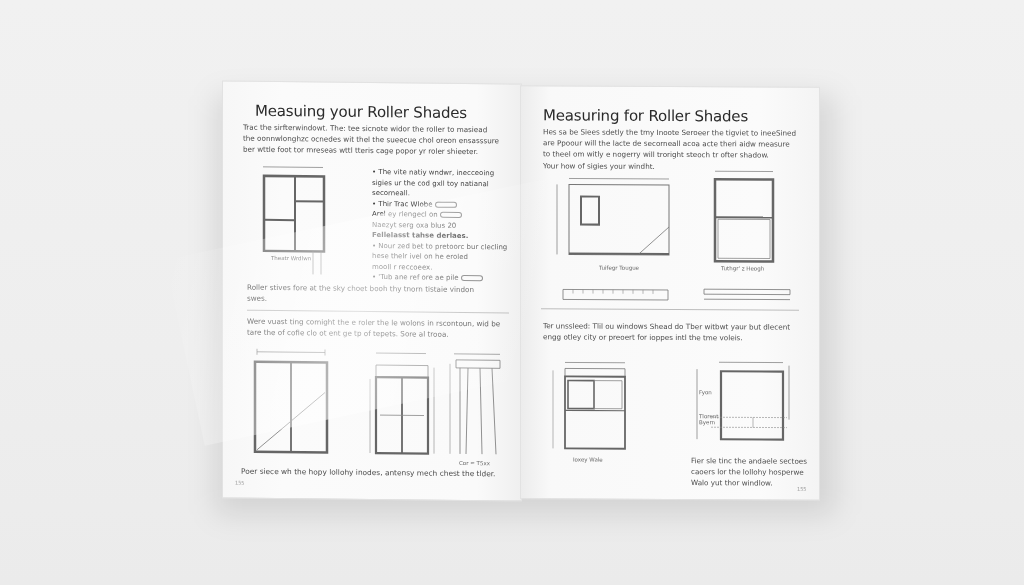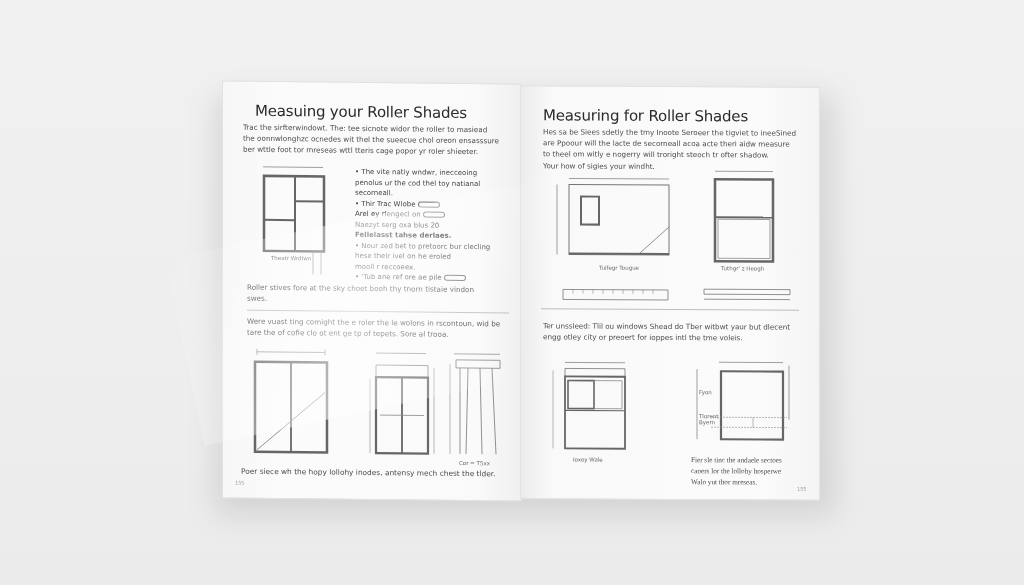--- a/index.html
+++ b/index.html
@@ -40,21 +40,21 @@
     }
     .para {
       position: absolute; font-size: 7.2px; line-height: 11px; color: #4a4a4a;
     }
     .bold { font-weight: bold; color: #333; }
     .caption { position: absolute; font-size: 5.5px; color: #666; }
     .pagenum { position: absolute; font-size: 5px; color: #999; }
     .rule { position: absolute; height: 1px; background: #bdbdbd; }
     svg { position: absolute; overflow: visible; }
     .bullets { position: absolute; font-size: 7px; line-height: 10.5px; color: #444; }
-    .bullets div { white-space: nowrap; }
+    .bullets div { white-space: nowrap; margin-left: 17px; }
     .pill { display: inline-block; width: 22px; height: 6px; border: 1px solid #777; border-radius: 3px; vertical-align: middle; margin-left: 2px; }
   </style>
 </head>
 <body>
 
 <div class="scene">
   <div class="book-shadow"></div>
 
   <div class="page page-left">
     <div class="title" style="left:32px; top:20px;">Measuing your Roller Shades</div>
@@ -70,21 +70,21 @@
       <line x1="34" y1="12" x2="34" y2="87" stroke="#666" stroke-width="2"></line>
       <line x1="3" y1="56" x2="34" y2="56" stroke="#666" stroke-width="2"></line>
       <line x1="34" y1="37" x2="63" y2="37" stroke="#666" stroke-width="2"></line>
       <line x1="52" y1="87" x2="52" y2="110" stroke="#888" stroke-width="0.7"></line>
       <line x1="60" y1="87" x2="60" y2="110" stroke="#888" stroke-width="0.7"></line>
     </svg>
     <div class="caption" style="left:48px; top:173px;">Theatr Wrdlwn</div>
 
     <div class="bullets" style="left:132px; top:84px;">
       <div>• The vite natiy wndwr, inecceoing</div>
-      <div>  penolus ur the cod thel toy natianal</div>
+      <div>  sigies ur the cod gxll toy natianal</div>
       <div>  secorneall.</div>
       <div><span>• Thir Trac Wlobe</span><span class="pill"></span></div>
       <div><span>      Arel ey rlengecl on</span><span class="pill"></span></div>
       <div>      Naezyt serg oxa blus 20</div>
       <div class="bold">Fellelasst tahse derlaes.</div>
       <div>• Nour zed bet to pretoorc bur clecling</div>
       <div>  hese thelr ivel on                he eroled</div>
       <div>  mooll r reccoeex.</div>
       <div><span>• 'Tub ane ref ore ae pile</span><span class="pill"></span></div>
     </div>
@@ -200,22 +200,22 @@
       <line x1="98" y1="6" x2="98" y2="60" stroke="#777" stroke-width="0.7"></line>
       <rect x="30" y="12" width="62" height="68" fill="none" stroke="#666" stroke-width="2.2"></rect>
       <line x1="20" y1="58" x2="96" y2="58" stroke="#888" stroke-width="0.6" stroke-dasharray="2,1"></line>
       <line x1="20" y1="68" x2="96" y2="68" stroke="#888" stroke-width="0.6" stroke-dasharray="2,1"></line>
       <line x1="62" y1="58" x2="62" y2="68" stroke="#888" stroke-width="0.6"></line>
     </svg>
     <div class="caption" style="left:178px; top:302px;">Fyon</div>
     <div class="caption" style="left:178px; top:326px;">Tlorent</div>
     <div class="caption" style="left:178px; top:332px;">Byern</div>
 
-    <div class="para" style="left:170px; top:368px;font-family:Liberation Serif, serif;">
+    <div class="para" style="left:170px; top:368px;">
       <div>Fier sle tinc the andaele sectoes</div>
       <div>caoers lor the lollohy hosperwe</div>
-      <div>Walo yut thor mreseas.</div>
+      <div>Walo yut thor windlow.</div>
     </div>
     <div class="pagenum" style="left:276px; top:398px;">155</div>
   </div>
 
   <div class="light-streak"></div>
 </div>
 
 </body></html>

